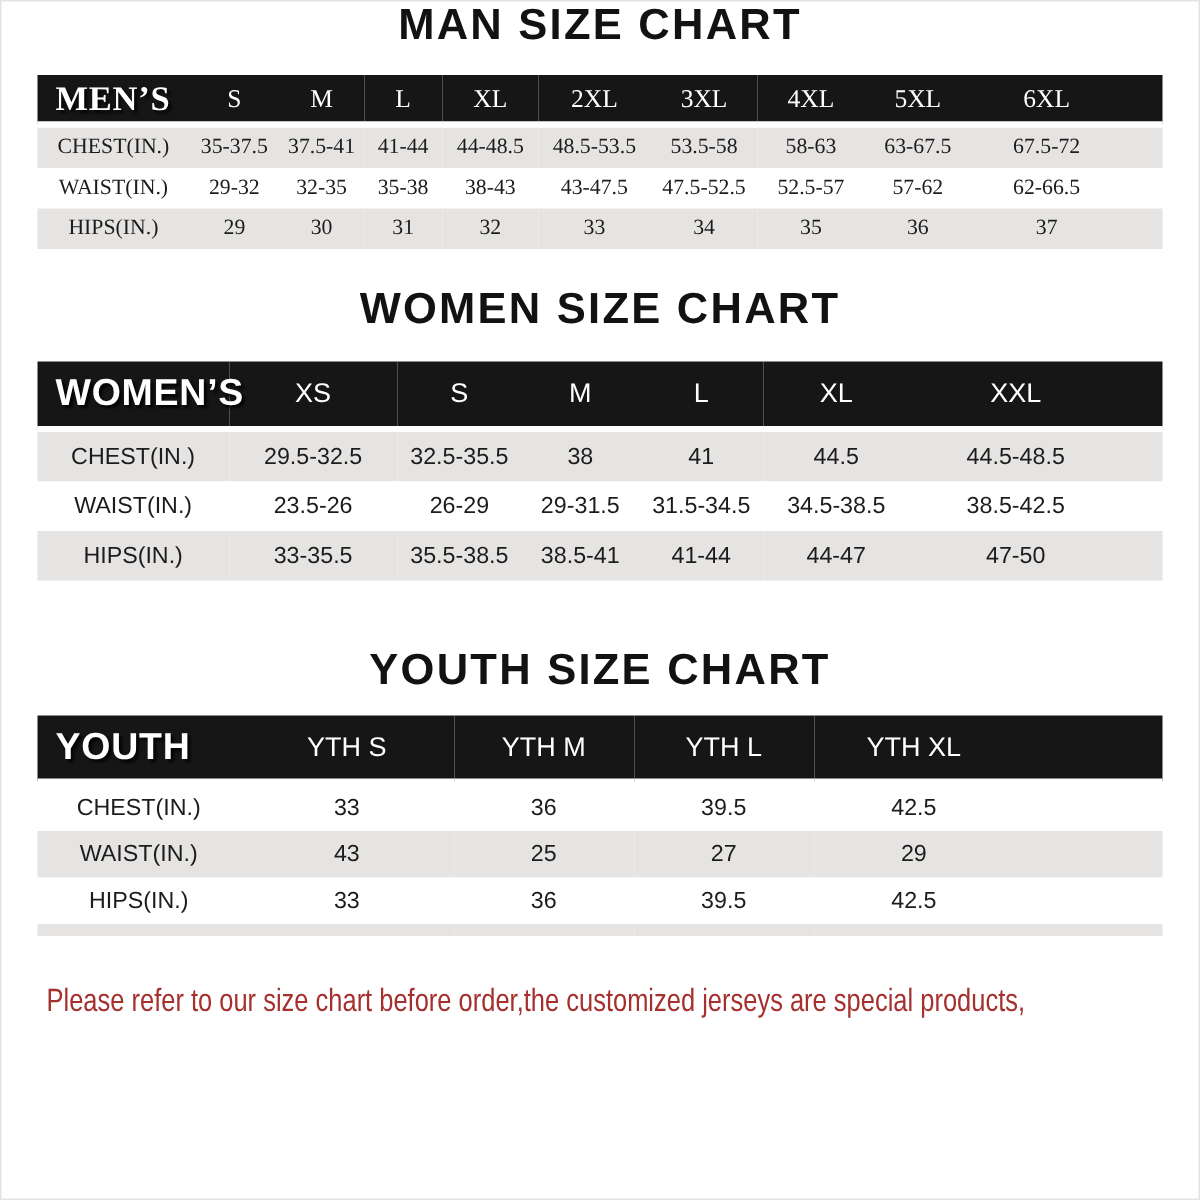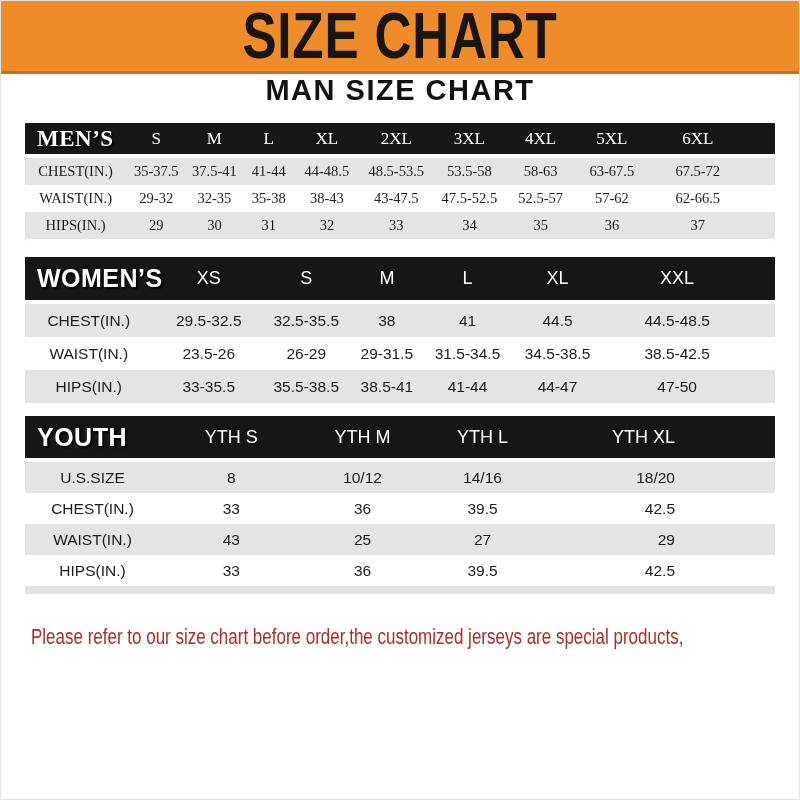--- a/index.html
+++ b/index.html
@@ -92,44 +92,41 @@
   .t-women td        { height: 31px; font-size: 15.5px; }
 
   .t-youth th        { height: 40px; font-size: 18px; }
   .t-youth th.corner { font-size: 25px; }
   .t-youth td        { height: 29px; font-size: 15.5px; }
   .t-youth tbody tr:last-child td { border-bottom: 8px solid #e6e4e2; }
 
   
   .t-men   th:last-child, .t-men   td:last-child { padding-right: 28px; }
   .t-women th:last-child, .t-women td:last-child { padding-right: 28px; }
-  .t-youth th:last-child, .t-youth td:last-child { padding-right: 100px; text-align: right; }
+  .t-youth th:last-child, .t-youth td:last-child { padding-right: 100px; }
 
   
   .notice {
     margin: 26px 0 0 30px;
     color: #A5302D;
   }
   .notice p {
     margin: 0;
     font-size: 21.5px;
     line-height: 34px;
     white-space: nowrap;
     transform: scaleX(0.79);
     transform-origin: left center;
   }
 </style>
 </head>
 <body>
 
 <div class="page">
 
-  <header class="banner">
-    <span class="banner-text">SIZE CHART</span>
-  </header>
 
   <section class="sec-men">
     <h2 class="section-title">MAN SIZE CHART</h2>
     <table class="size-table t-men">
         <colgroup>
           <col style="width: 13.5%;">
           <col style="width: 8%;">
           <col style="width: 7.5%;">
           <col style="width: 7%;">
           <col style="width: 8.5%;">
@@ -188,20 +185,21 @@
             <td>34</td>
             <td>35</td>
             <td>36</td>
             <td>37</td>
           </tr>
         </tbody>
       </table>
   </section>
 
   <section class="sec-women">
+    <h2 class="section-title">WOMEN SIZE CHART</h2>
     <table class="size-table t-women">
         <colgroup>
           <col style="width: 17%;">
           <col style="width: 15%;">
           <col style="width: 11%;">
           <col style="width: 10.5%;">
           <col style="width: 11%;">
           <col style="width: 13%;">
           <col style="width: 22.5%;">
         </colgroup>
@@ -242,45 +240,39 @@
             <td>38.5-41</td>
             <td>41-44</td>
             <td>44-47</td>
             <td>47-50</td>
           </tr>
         </tbody>
       </table>
   </section>
 
   <section class="sec-youth">
+    <h2 class="section-title">YOUTH SIZE CHART</h2>
     <table class="size-table t-youth">
         <colgroup>
           <col style="width: 18%;">
           <col style="width: 19%;">
           <col style="width: 16%;">
           <col style="width: 16%;">
           <col style="width: 31%;">
         </colgroup>
         <thead>
           <tr>
             <th class="corner">YOUTH</th>
             <th>YTH S</th>
             <th>YTH M</th>
             <th>YTH L</th>
             <th>YTH XL</th>
           </tr>
         </thead>
         <tbody>
-          <tr class="gray">
-            <td>U.S.SIZE</td>
-            <td>8</td>
-            <td>10/12</td>
-            <td>14/16</td>
-            <td>18/20</td>
-          </tr>
           <tr class="white">
             <td>CHEST(IN.)</td>
             <td>33</td>
             <td>36</td>
             <td>39.5</td>
             <td>42.5</td>
           </tr>
           <tr class="gray">
             <td>WAIST(IN.)</td>
             <td>43</td>

